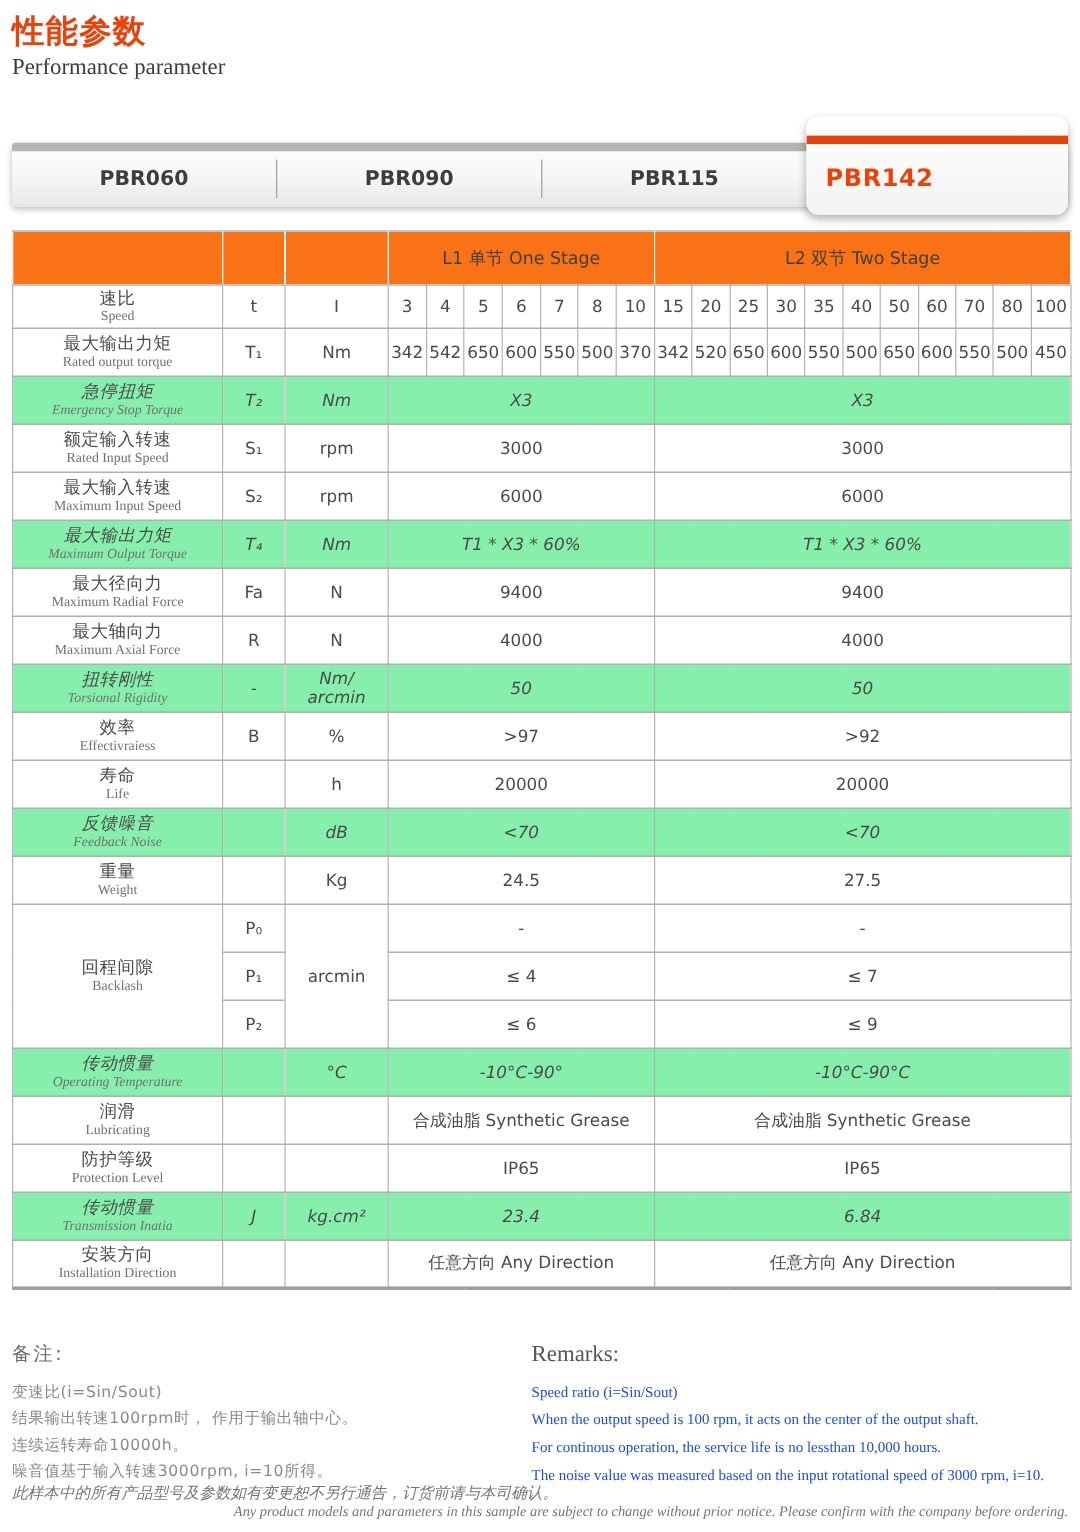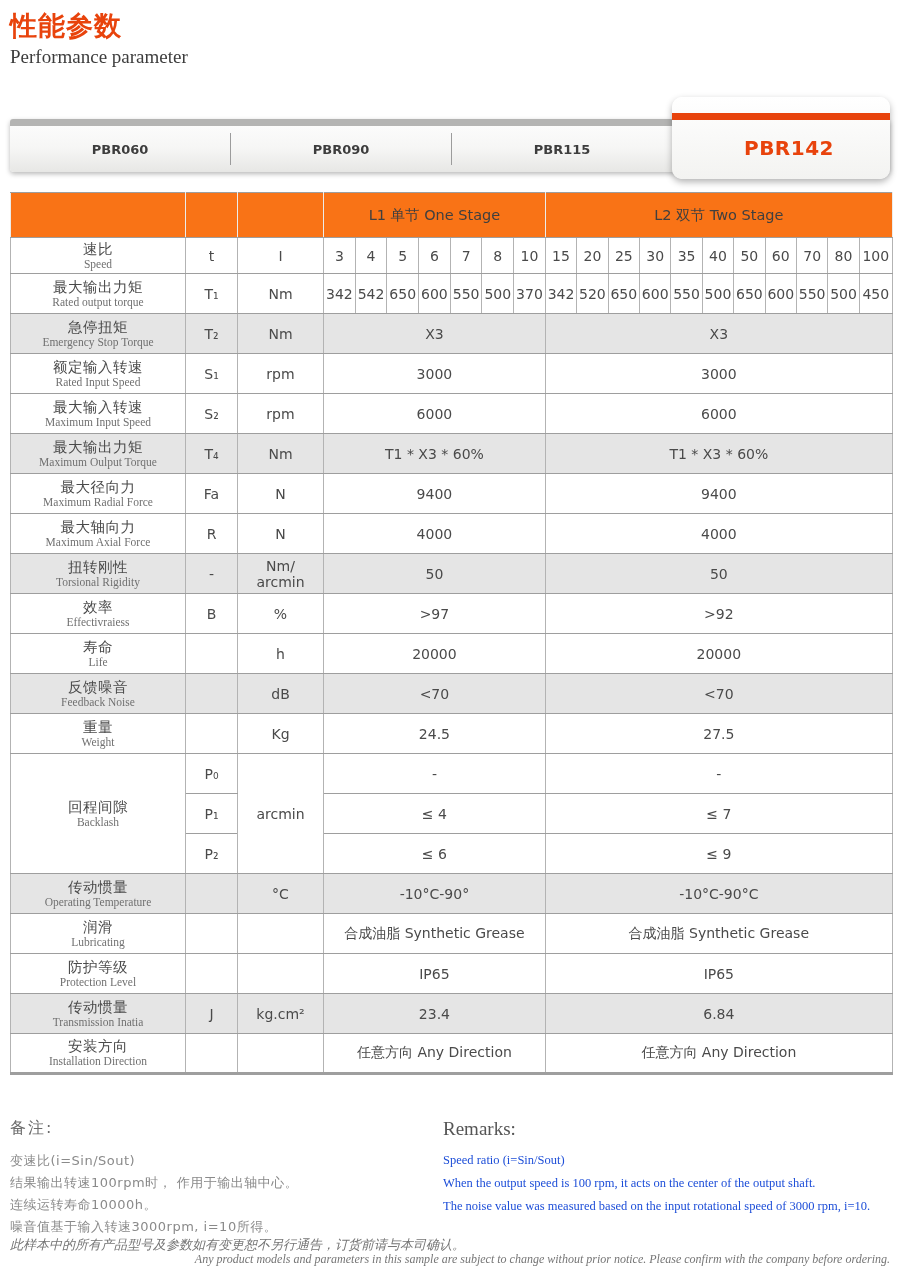--- a/index.html
+++ b/index.html
@@ -12,36 +12,36 @@
   .title-cn { margin:0; font-size:27px; font-weight:bold; color:#e8430c; letter-spacing:1px; }
   .title-en { margin-top:2px; font-family:"Liberation Serif","DejaVu Serif",serif; font-size:19px; color:#3d3d3d; }
 
   
   .tabs { position:absolute; top:97px; left:10px; width:880px; height:84px; }
   .tabstrip { position:absolute; top:22px; left:0; width:880px; height:53px; border-radius:4px;
               background:linear-gradient(#fdfdfd 0%, #f6f6f5 55%, #e7e7e5 100%);
               box-shadow:0 2px 5px rgba(0,0,0,.28); }
   .tabstrip .stripe { height:7px; background:#b4b4b3; border-radius:3px 3px 0 0; }
   .tablabels { display:flex; width:662px; height:46px; align-items:center; }
-  .tab { flex:1; text-align:center; font-size:13px; font-weight:bold; color:#3d3d3d; cursor:default; }
+  .tab { flex:1; text-align:center; font-size:17px; font-weight:bold; color:#3d3d3d; cursor:default; }
   .tabsep { width:1px; height:32px; background:#9c9c9c; }
   .active-tab { position:absolute; top:0; right:0; width:218px; height:82px;
                 background:linear-gradient(#ffffff, #f3f3f1); border-radius:10px;
                 box-shadow:0 3px 7px rgba(0,0,0,.30); overflow:hidden; }
   .accentbar { display:block; margin-top:16px; height:7px; background:#e8430c; }
-  .active-label { display:block; text-align:center; margin-top:16px; font-size:20px; font-weight:bold; color:#e8430c; letter-spacing:.5px;padding-left:16px; }
+  .active-label { display:block; text-align:left; margin-top:16px; font-size:20px; font-weight:bold; color:#e8430c; letter-spacing:.5px;padding-left:16px; }
 
   
   table.spec { position:absolute; top:192px; left:10px; width:880px; border-collapse:collapse; table-layout:fixed;
                border:1px solid #9e9e9e; border-bottom:3px solid #9e9e9e; }
   table.spec td { border:1px solid #b3b3b3; border-top-color:#9e9e9e; border-bottom-color:#9e9e9e;
                   font-size:14px; color:#4a4a4a; text-align:center; padding:0; height:40px; overflow:hidden; }
   tr.head td { background:#f97316; height:45px; font-size:14.5px; color:#3f3f3f;
                border-left-color:#ececea; border-right-color:#ececea; }
-  tr.gray td { background:#e5e5e5; }
+  tr.gray td { background:#86efac;font-style:italic; }
   tr.speed td { height:36px; }
   td.name { text-align:left; padding-left:55px; }
   td.name .cn { font-size:14.5px; color:#4a4a4a; letter-spacing:.5px; line-height:17px; }
   td.name .en { font-family:"Liberation Serif","DejaVu Serif",serif; font-size:11.5px; color:#707070; line-height:13px; }
   td.num { font-size:13.5px; padding:0 1px; }
   td.unit { white-space:pre-line; line-height:16px; }
 
   
   .footer { position:absolute; top:1118px; left:10px; width:880px; display:flex; }
   .notes { width:433px; }
@@ -373,20 +373,21 @@
       <div class="hd">备注:</div>
       <div class="ln">变速比(i=Sin/Sout)</div>
       <div class="ln">结果输出转速100rpm时， 作用于输出轴中心。</div>
       <div class="ln">连续运转寿命10000h。</div>
       <div class="ln">噪音值基于输入转速3000rpm, i=10所得。</div>
     </div>
     <div class="remarks">
       <div class="hd">Remarks:</div>
       <div class="ln">Speed ratio (i=Sin/Sout)</div>
       <div class="ln">When the output speed is 100 rpm, it acts on the center of the output shaft.</div>
+      <div class="ln">For continous operation, the service life is no lessthan 10,000 hours.</div>
       <div class="ln">The noise value was measured based on the input rotational speed of 3000 rpm, i=10.</div>
     </div>
   </div>
 
   <div class="disclaimer">
     <div class="cn">此样本中的所有产品型号及参数如有变更恕不另行通告，订货前请与本司确认。</div>
     <div class="en">Any product models and parameters in this sample are subject to change without prior notice. Please confirm with the company before ordering.</div>
   </div>
 
 </div>

